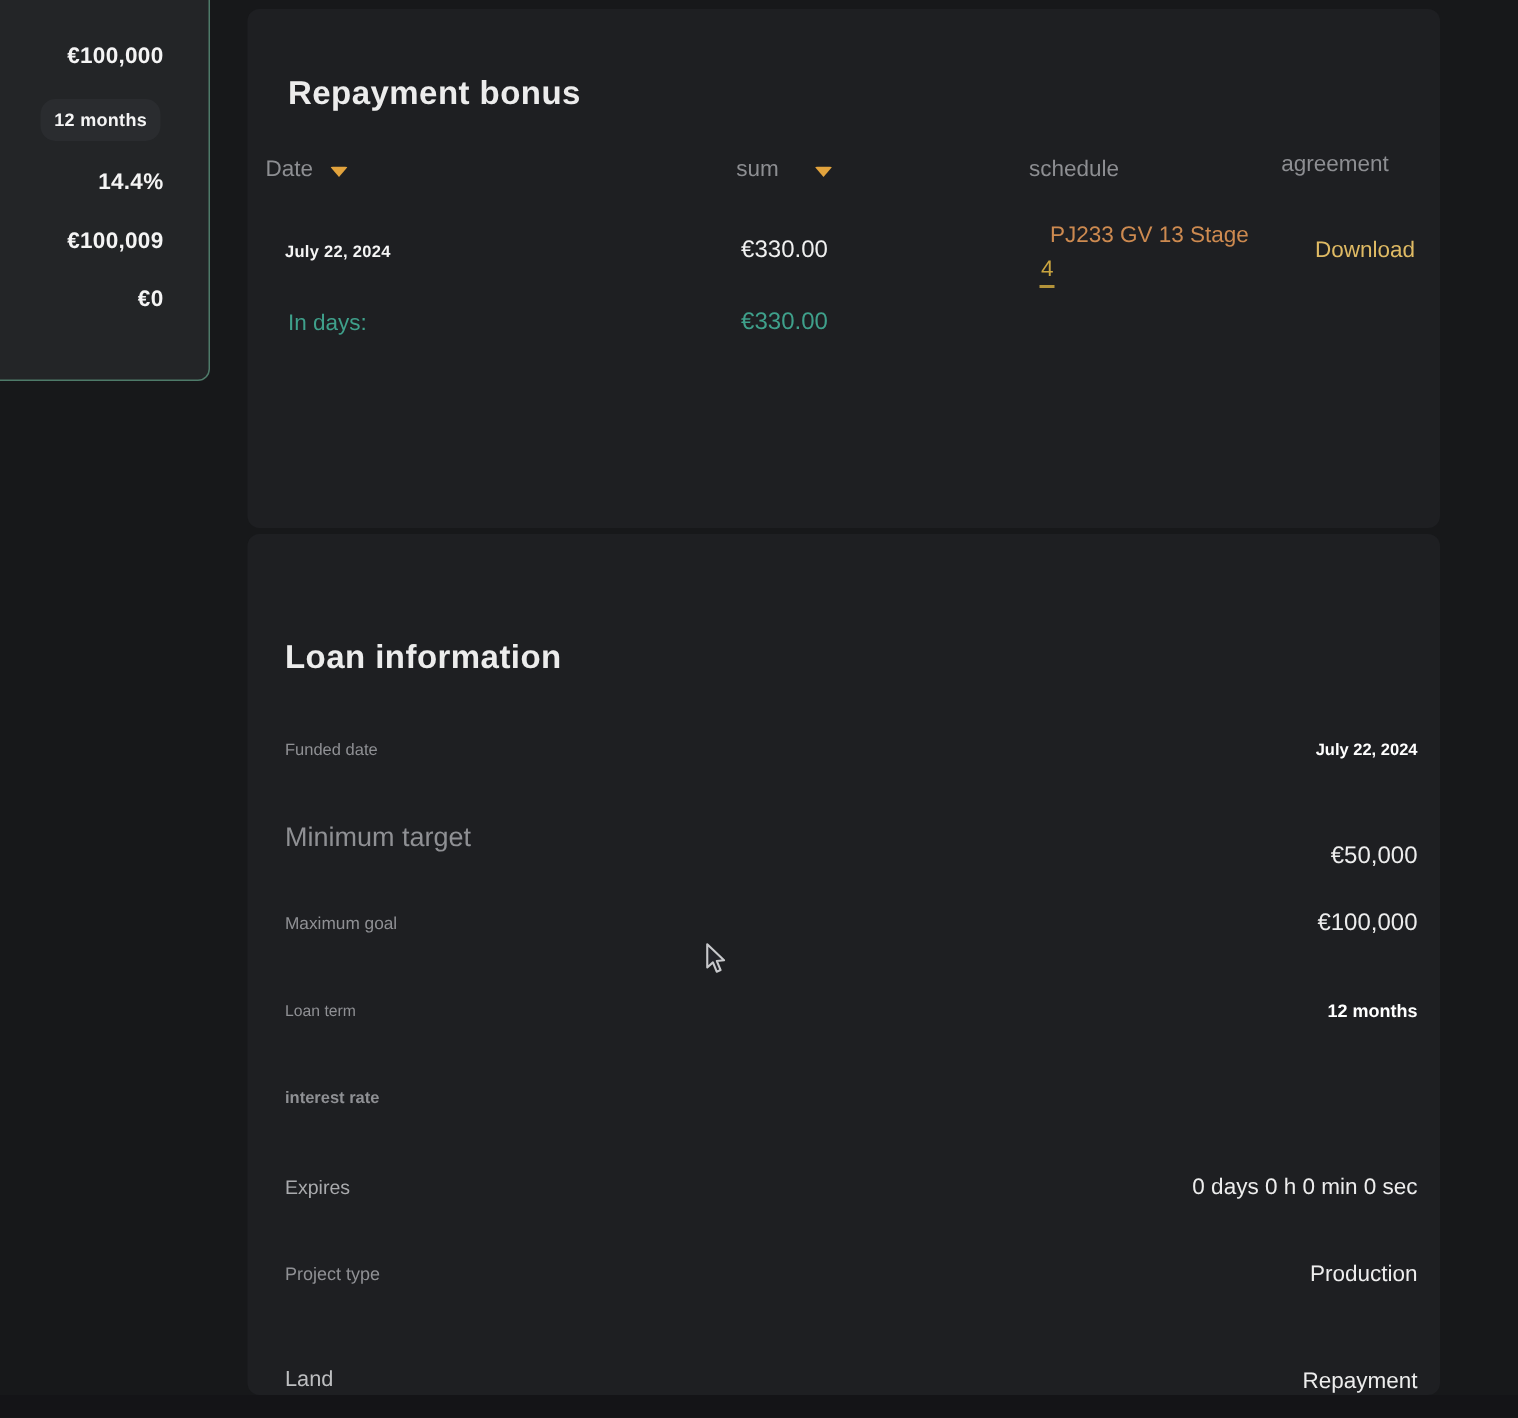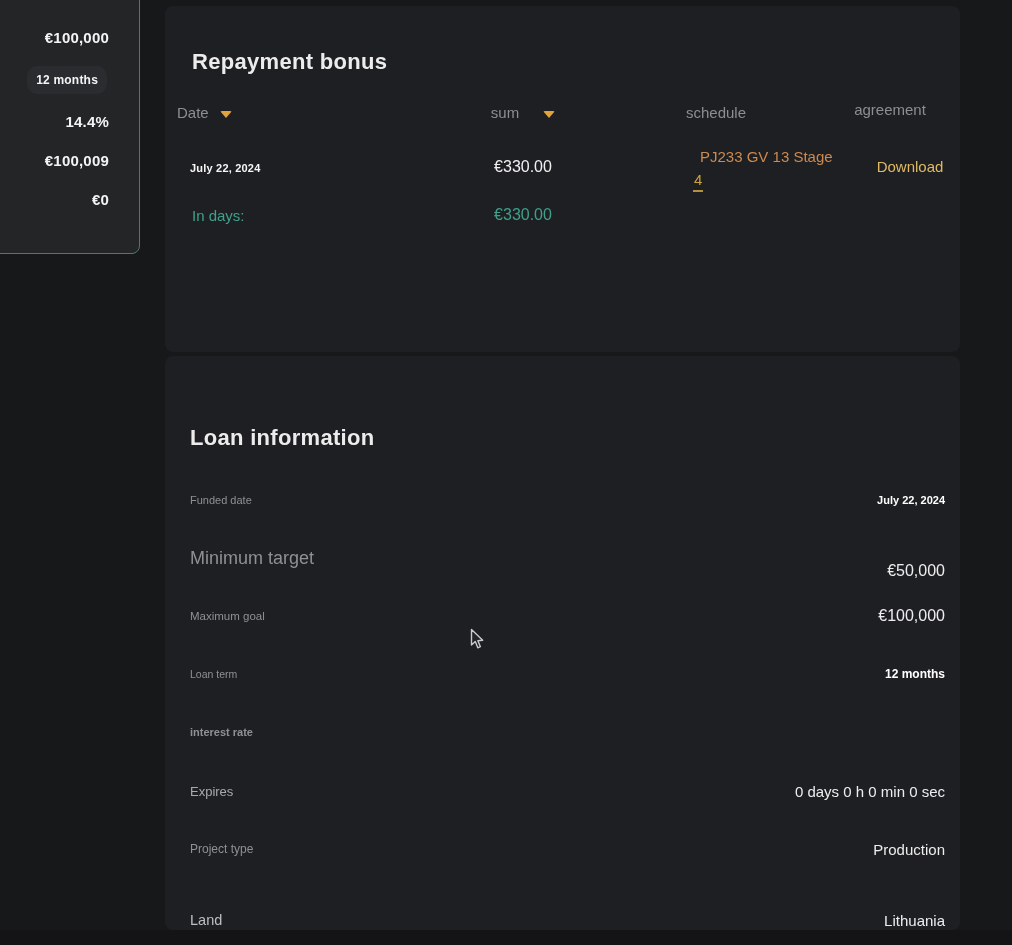--- a/index.html
+++ b/index.html
@@ -190,21 +190,21 @@
     <div class="lrow r5">
       <span class="lbl">Expires</span>
       <span class="val">0 days 0 h 0 min 0 sec</span>
     </div>
     <div class="lrow r6">
       <span class="lbl">Project type</span>
       <span class="val">Production</span>
     </div>
     <div class="lrow r7">
       <span class="lbl">Land</span>
-      <span class="val">Lithuania</span>
+      <span class="val">Repayment</span>
     </div>
   </div>
 
   <div class="bottom-strip"></div>
 
   <svg class="cursor" viewBox="0 0 18 23">
     <path d="M4.5 1.5 L4.5 17 L8.3 13.6 L10.8 19.8 L13.4 18.7 L10.9 12.7 L15.7 12.2 Z" fill="#23242a" stroke="#c8c9cc" stroke-width="1.4" stroke-linejoin="round"></path>
   </svg>
 
 </div>

